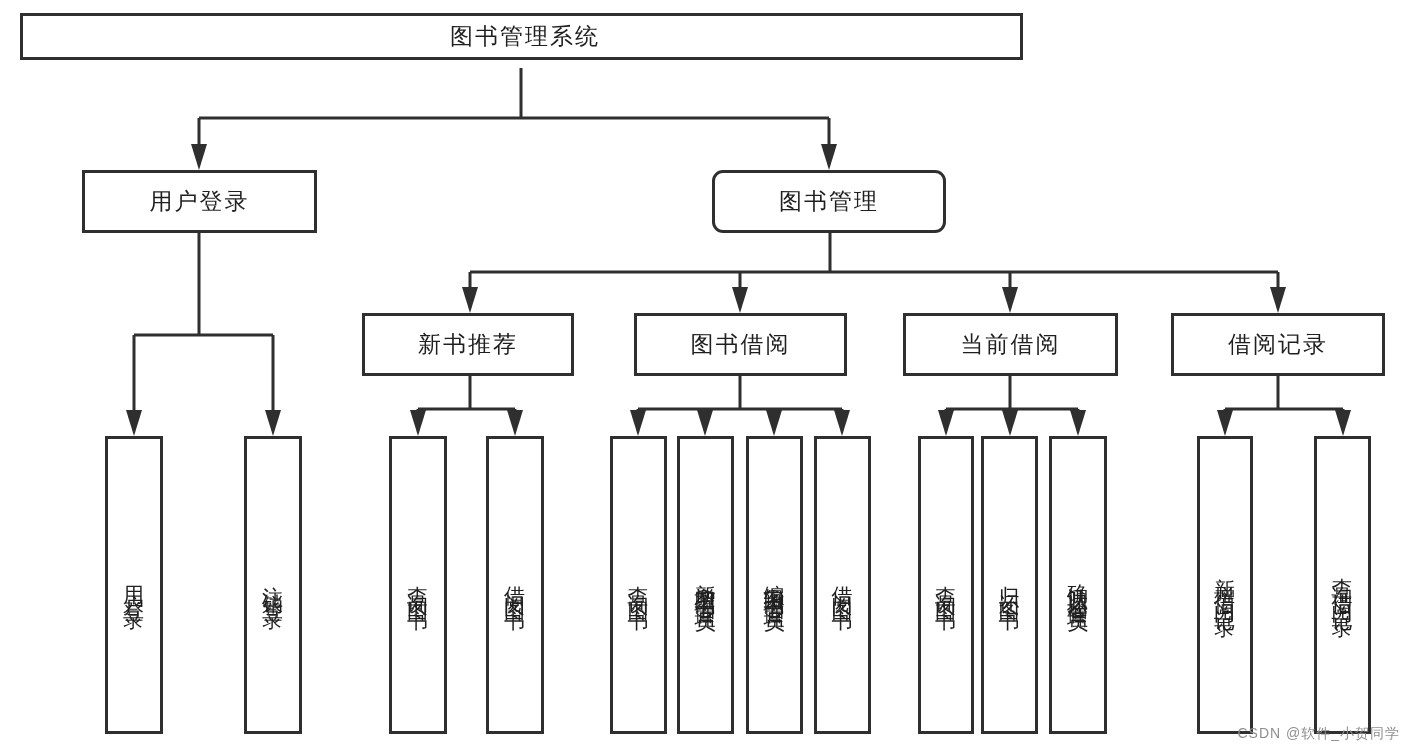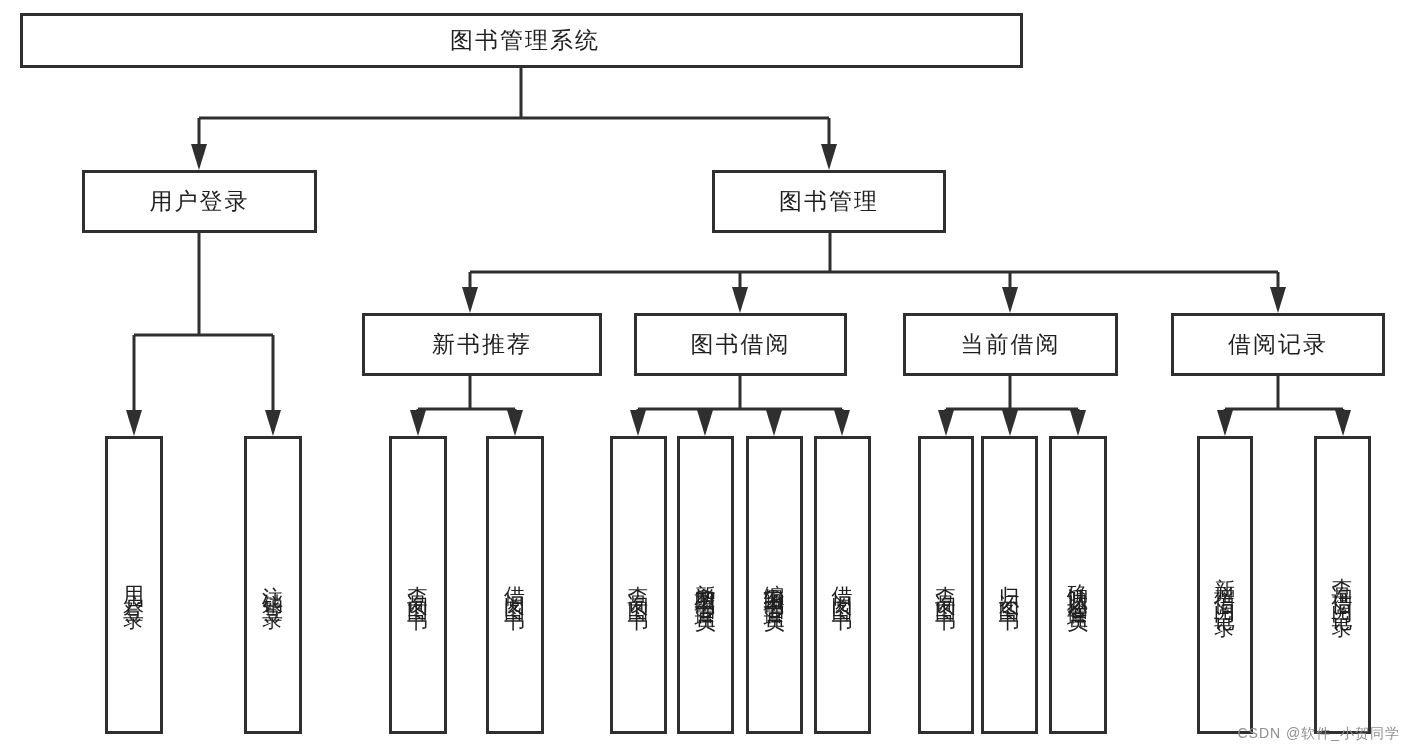--- a/index.html
+++ b/index.html
@@ -111,32 +111,32 @@
       <polygon points="1070,410 1086,410 1078,436" fill="#2f2f2f"></polygon>
     </g>
 
     <g>
       <path d="M1278 376 V409 M1225 409 H1343 M1225 409 V416 M1343 409 V416" fill="none" stroke="#2f2f2f" stroke-width="3"></path>
       <polygon points="1217,410 1233,410 1225,436" fill="#2f2f2f"></polygon>
       <polygon points="1335,410 1351,410 1343,436" fill="#2f2f2f"></polygon>
     </g>
   </svg>
 
-  <div class="box h" style="left:20px; top:13px; width:1003px; height:55px;padding-left:7px;">
+  <div class="box h" style="left:20px; top:13px; width:1003px; height:47px;padding-left:7px;">
     <span class="lbl">图书管理系统</span>
   </div>
 
   <div class="box h" style="left:82px; top:170px; width:235px; height:63px;">
     <span class="lbl">用户登录</span>
   </div>
-  <div class="box h" style="left:712px; top:170px; width:234px; height:63px;">
+  <div class="box h" style="left:712px; top:170px; width:234px; height:63px;border-radius:11px;">
     <span class="lbl">图书管理</span>
   </div>
 
-  <div class="box h" style="left:362px; top:313px; width:240px; height:63px;">
+  <div class="box h" style="left:362px; top:313px; width:212px; height:63px;">
     <span class="lbl">新书推荐</span>
   </div>
   <div class="box h" style="left:903px; top:313px; width:215px; height:63px;">
     <span class="lbl">当前借阅</span>
   </div>
   <div class="box h" style="left:634px; top:313px; width:213px; height:63px;">
     <span class="lbl">图书借阅</span>
   </div>
   <div class="box h" style="left:1171px; top:313px; width:214px; height:63px;">
     <span class="lbl">借阅记录</span>

